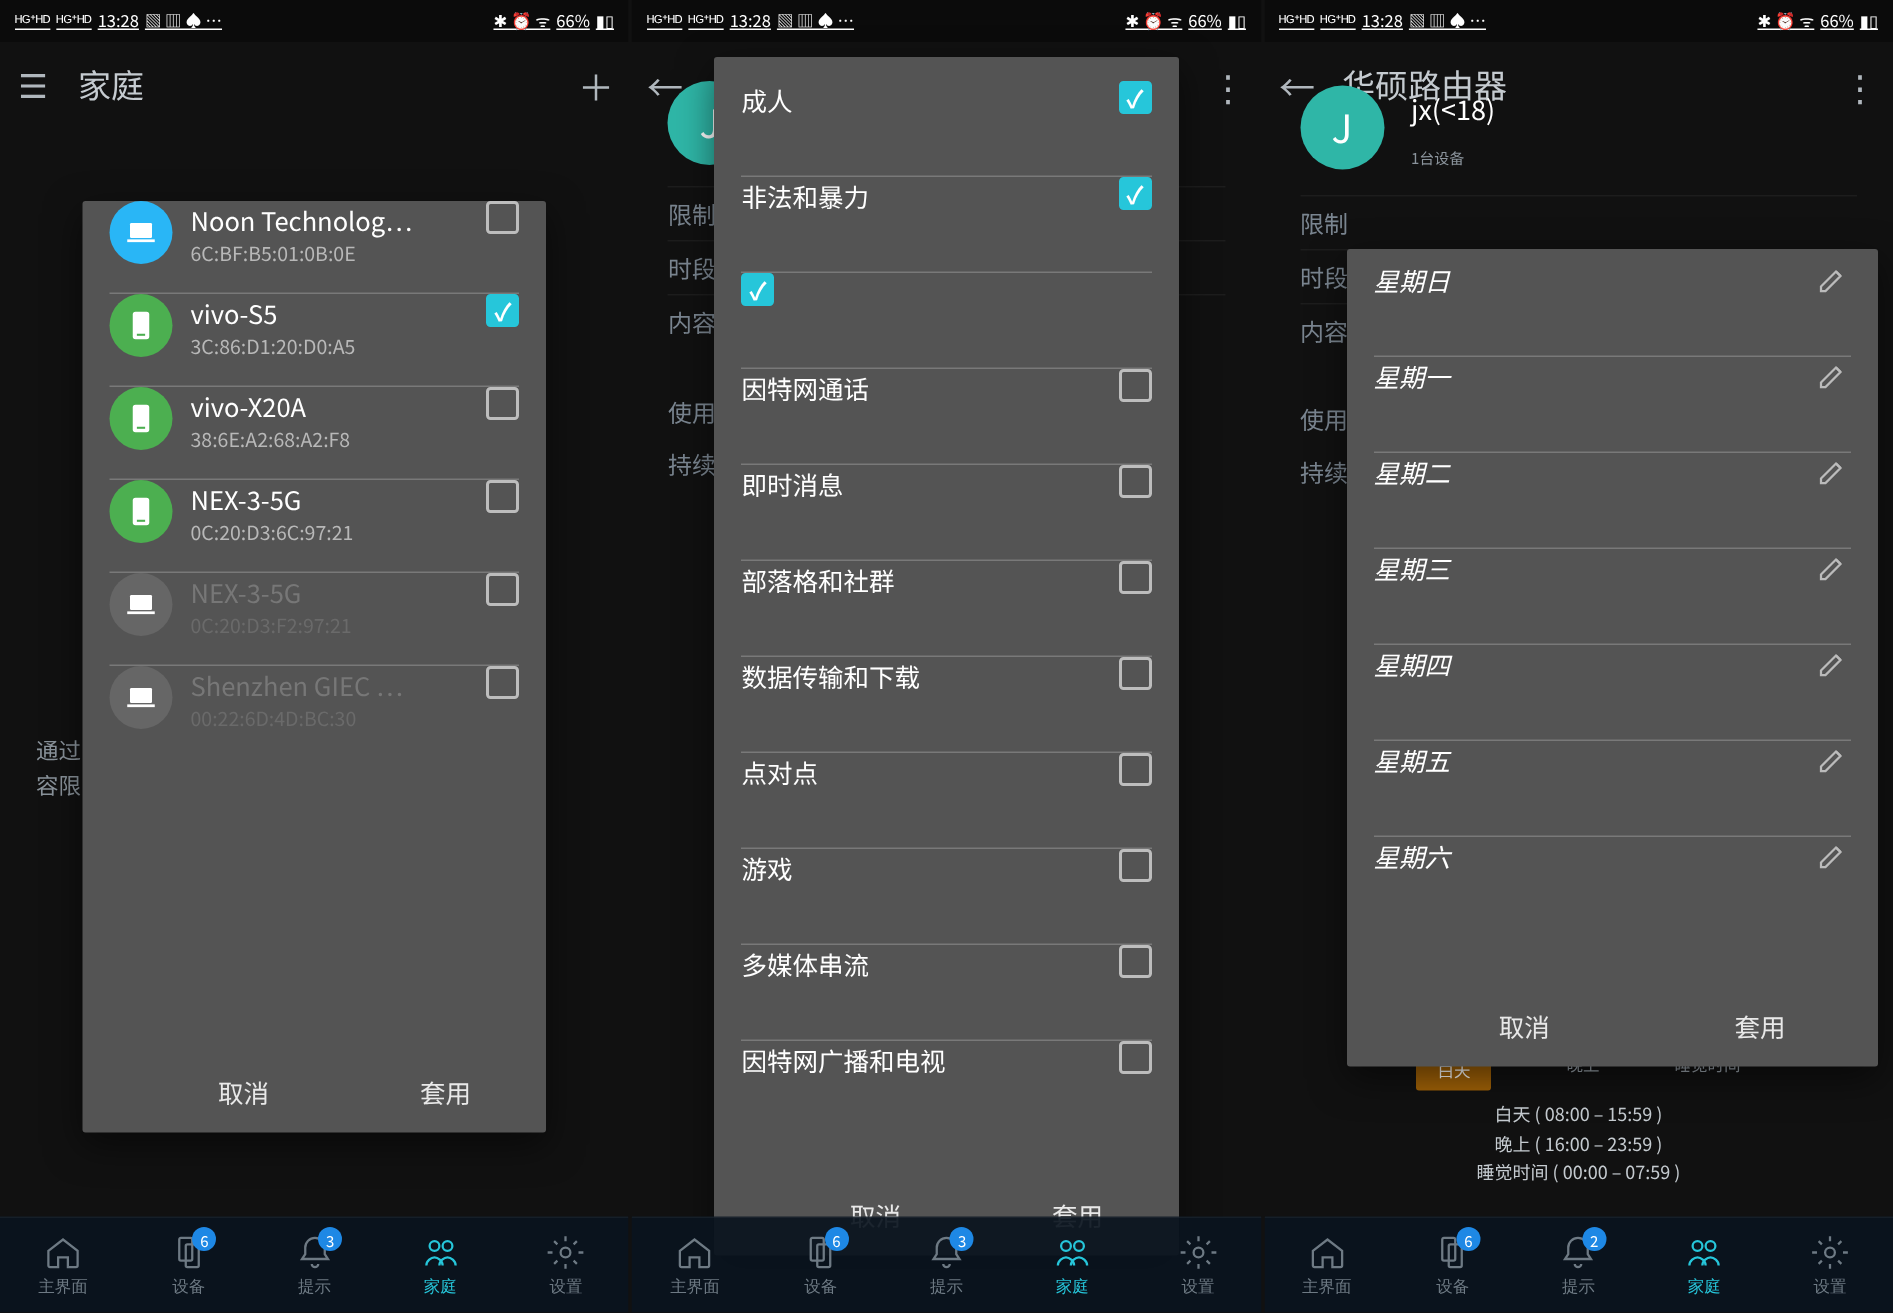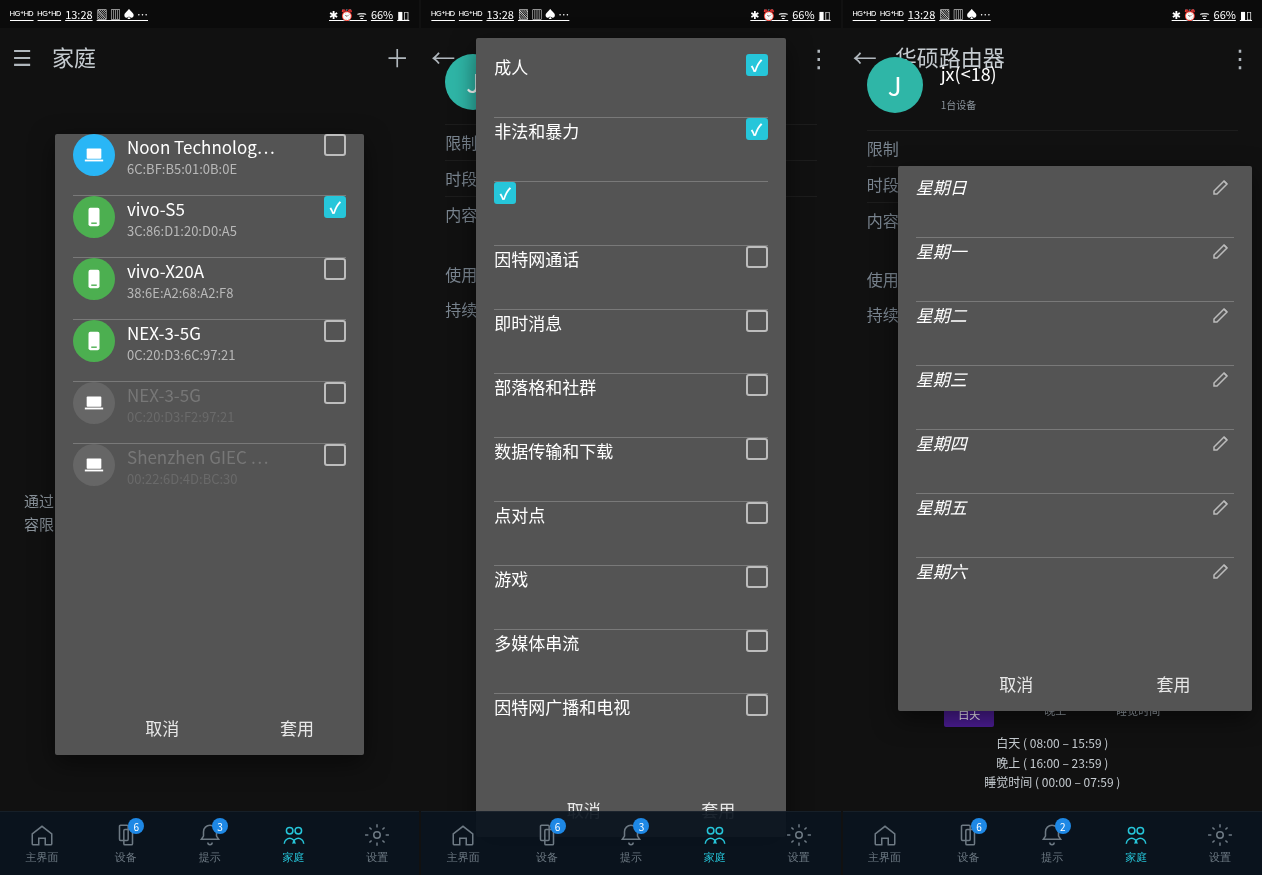--- a/index.html
+++ b/index.html
@@ -44,21 +44,21 @@
   .edit-ico svg{width:24px;height:24px;stroke:#bbb;fill:none;stroke-width:1.5;}
   .bottom-nav{position:absolute;left:0;right:0;bottom:0;height:64px;background:rgba(10,20,30,.92);
               display:flex;border-top:1px solid rgba(255,255,255,.05);}
   .nav-item{flex:1;display:flex;flex-direction:column;align-items:center;justify-content:center;gap:2px;color:#6e7a84;position:relative;}
   .nav-item.active{color:#26c6da;}
   .nav-item svg{width:26px;height:26px;stroke:currentColor;fill:none;stroke-width:1.4;}
   .nav-label{font-size:11px;font-family:Liberation Serif, serif;}
   .badge{position:absolute;top:6px;right:28%;background:#1e88e5;color:#fff;border-radius:10px;min-width:16px;height:16px;font-size:10px;display:flex;align-items:center;justify-content:center;padding:0 4px;}
   .sched-box{position:absolute;bottom:84px;left:0;right:0;text-align:center;color:#c5cbd0;font-size:12px;line-height:1.6;}
   .sched-row{display:flex;justify-content:center;gap:50px;font-size:11px;color:#9aa3ab;margin-bottom:6px;}
-  .sched-row .sel{background:#4c1d95;color:#fff;padding:4px 14px;border-radius:2px;}
+  .sched-row .sel{background:#a16207;color:#fff;padding:4px 14px;border-radius:2px;}
   .para{position:absolute;left:24px;right:24px;bottom:340px;color:#8a939b;font-size:15px;line-height:1.5;}
 </style>
 </head>
 <body>
 
 <div class="phone">
   <div class="status-bar">
     <div class="status-left">
         <span>ᴴᴳ⁺ᴴᴰ</span>
         <span>ᴴᴳ⁺ᴴᴰ</span>

